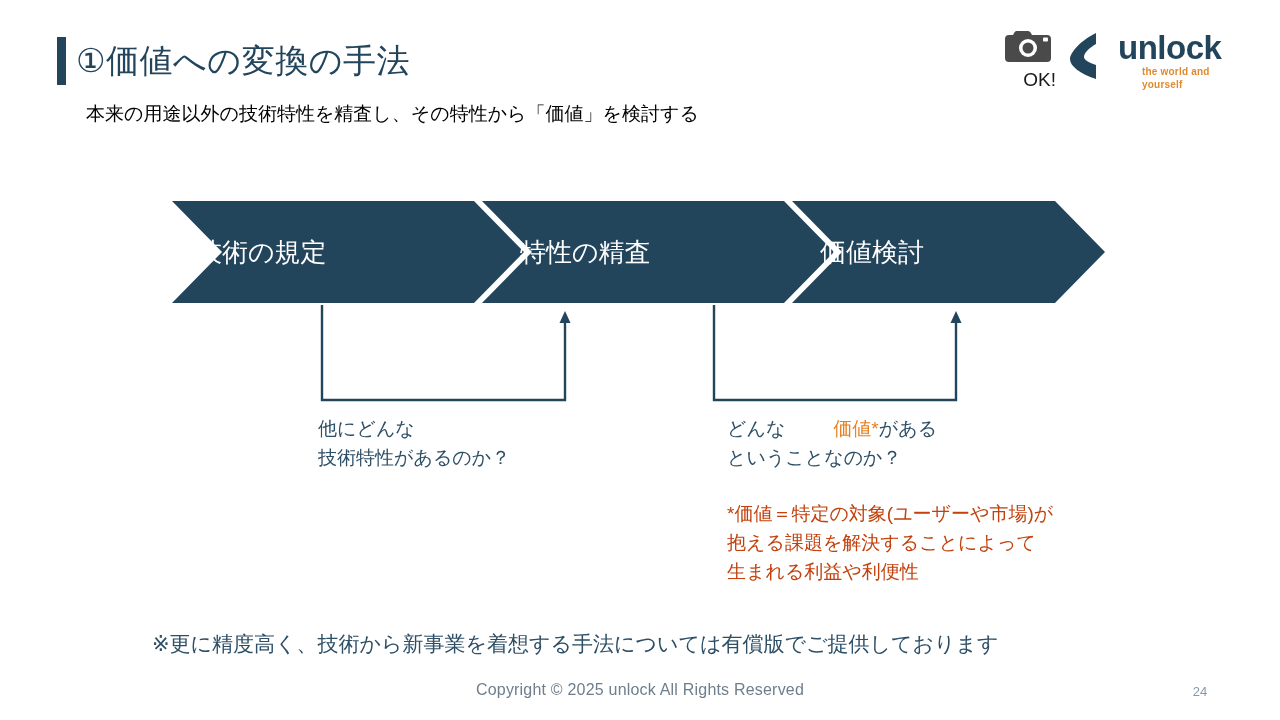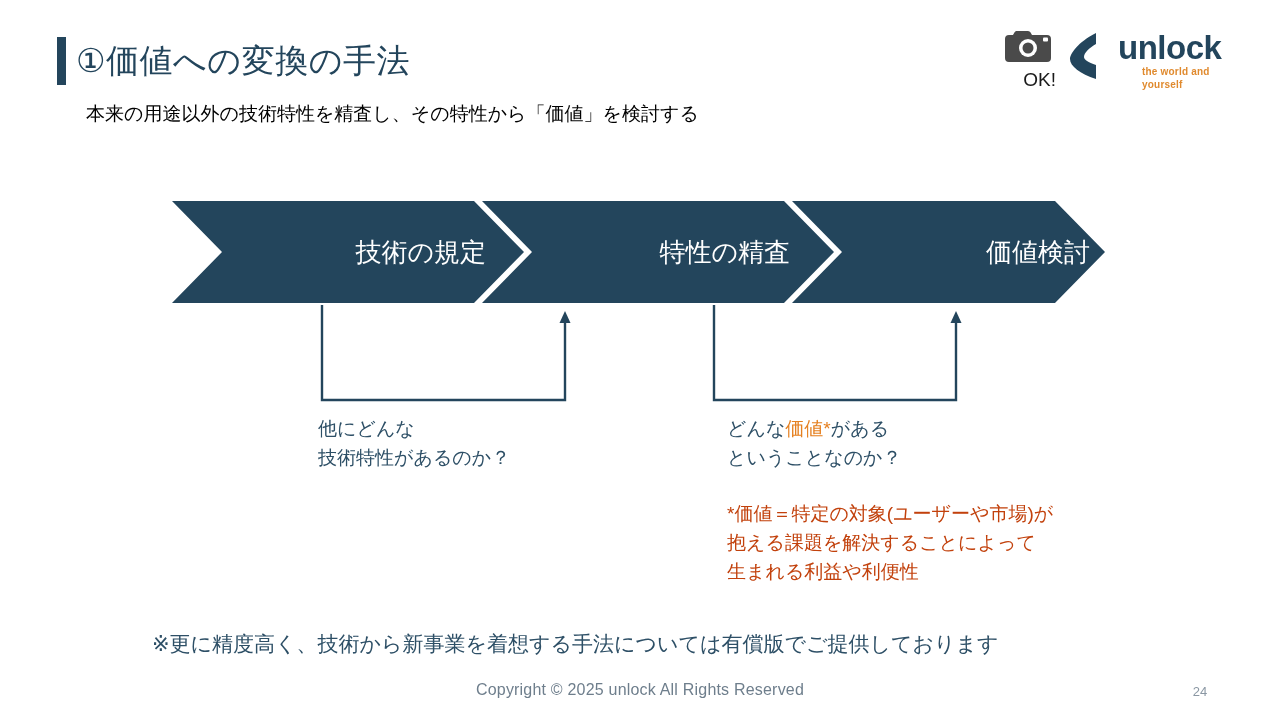--- a/index.html
+++ b/index.html
@@ -113,37 +113,37 @@
     width: 1280px;
     height: 720px;
     pointer-events: none;
   }
   .chev-label {
     position: absolute;
     font-size: 26px;
     line-height: 34px;
     color: #ffffff;
     white-space: nowrap;
-    text-align: right;
+    text-align: left;
   }
   .chev-label.c0 { left: 196px; top: 235px; width: 290px; }
   .chev-label.c1 { left: 520px; top: 235px; width: 270px; }
   .chev-label.c2 { left: 820px; top: 235px; width: 270px; }
 
   
   .callout {
     position: absolute;
     font-size: 19px;
     line-height: 29px;
     color: #2d4f66;
     white-space: pre-line;
   }
   .callout.a { left: 318px; top: 414px; }
   .callout.b { left: 727px; top: 414px; }
-  .hl-orange { color: #e58020; }
+  .hl-orange { color: #e58020; margin-left: 48px; }
 
   .footnote-orange {
     position: absolute;
     left: 727px;
     top: 499px;
     font-size: 19px;
     line-height: 29px;
     color: #c2410c;
     white-space: pre-line;
   }

